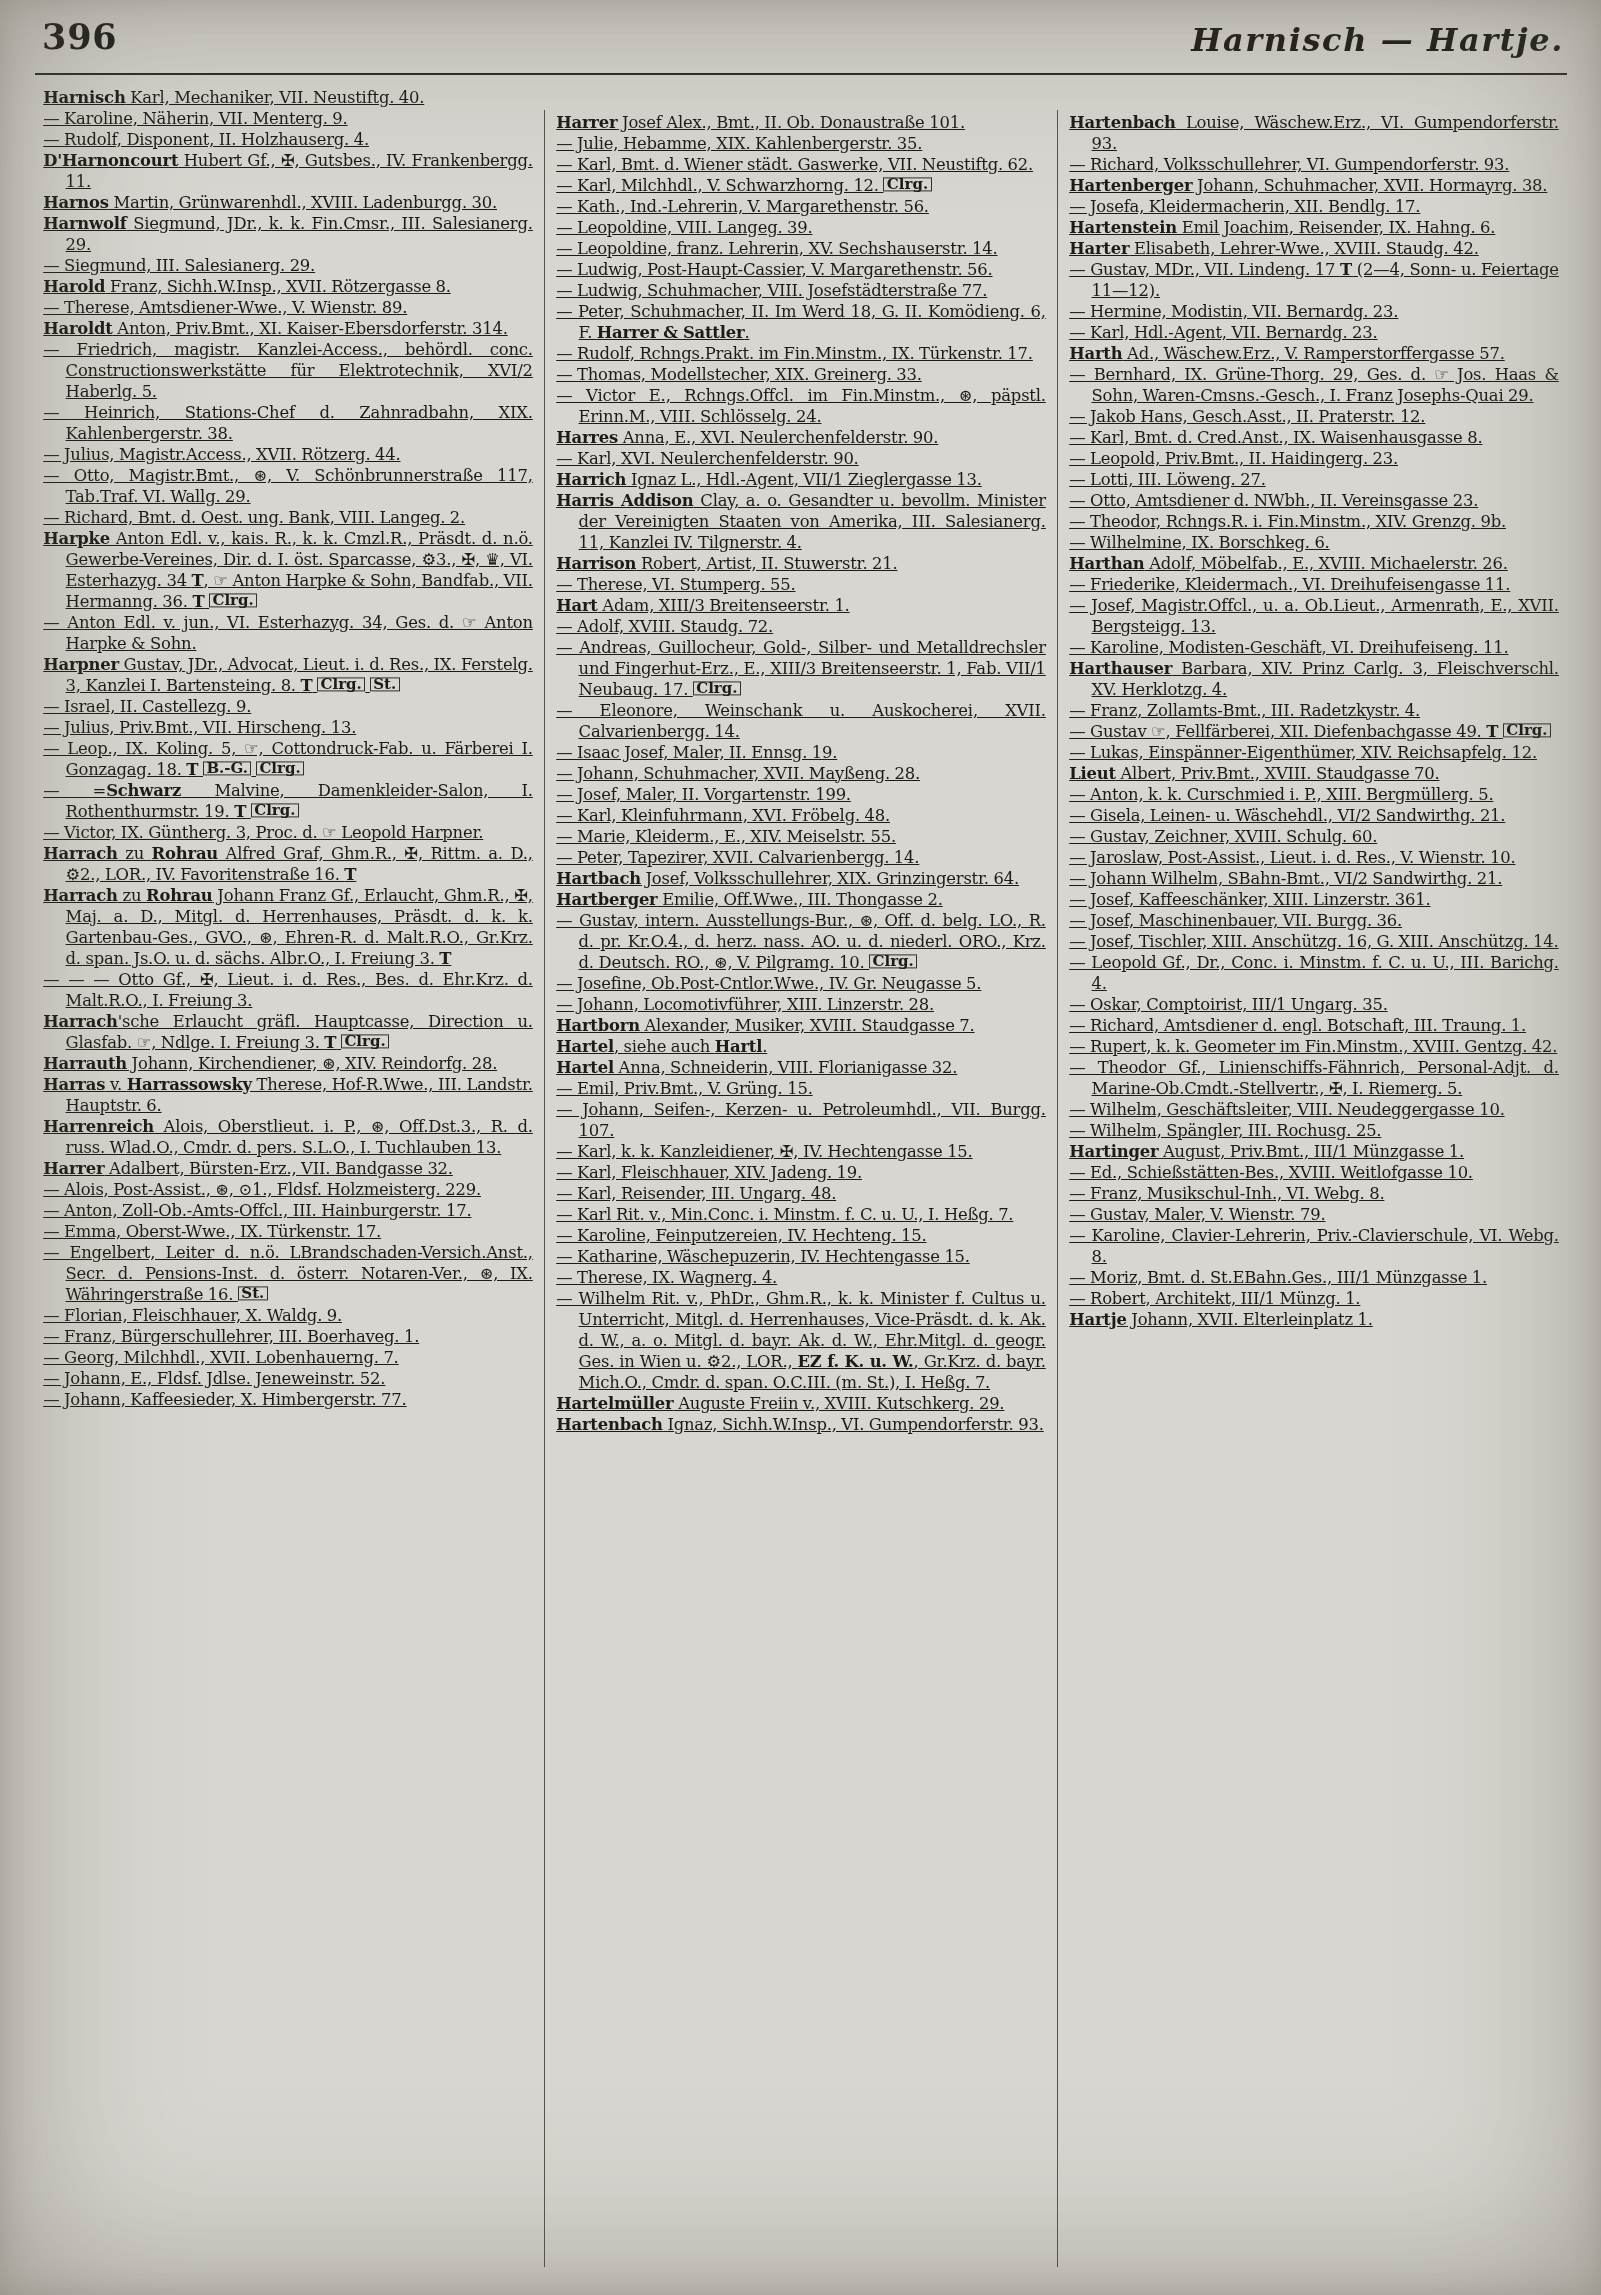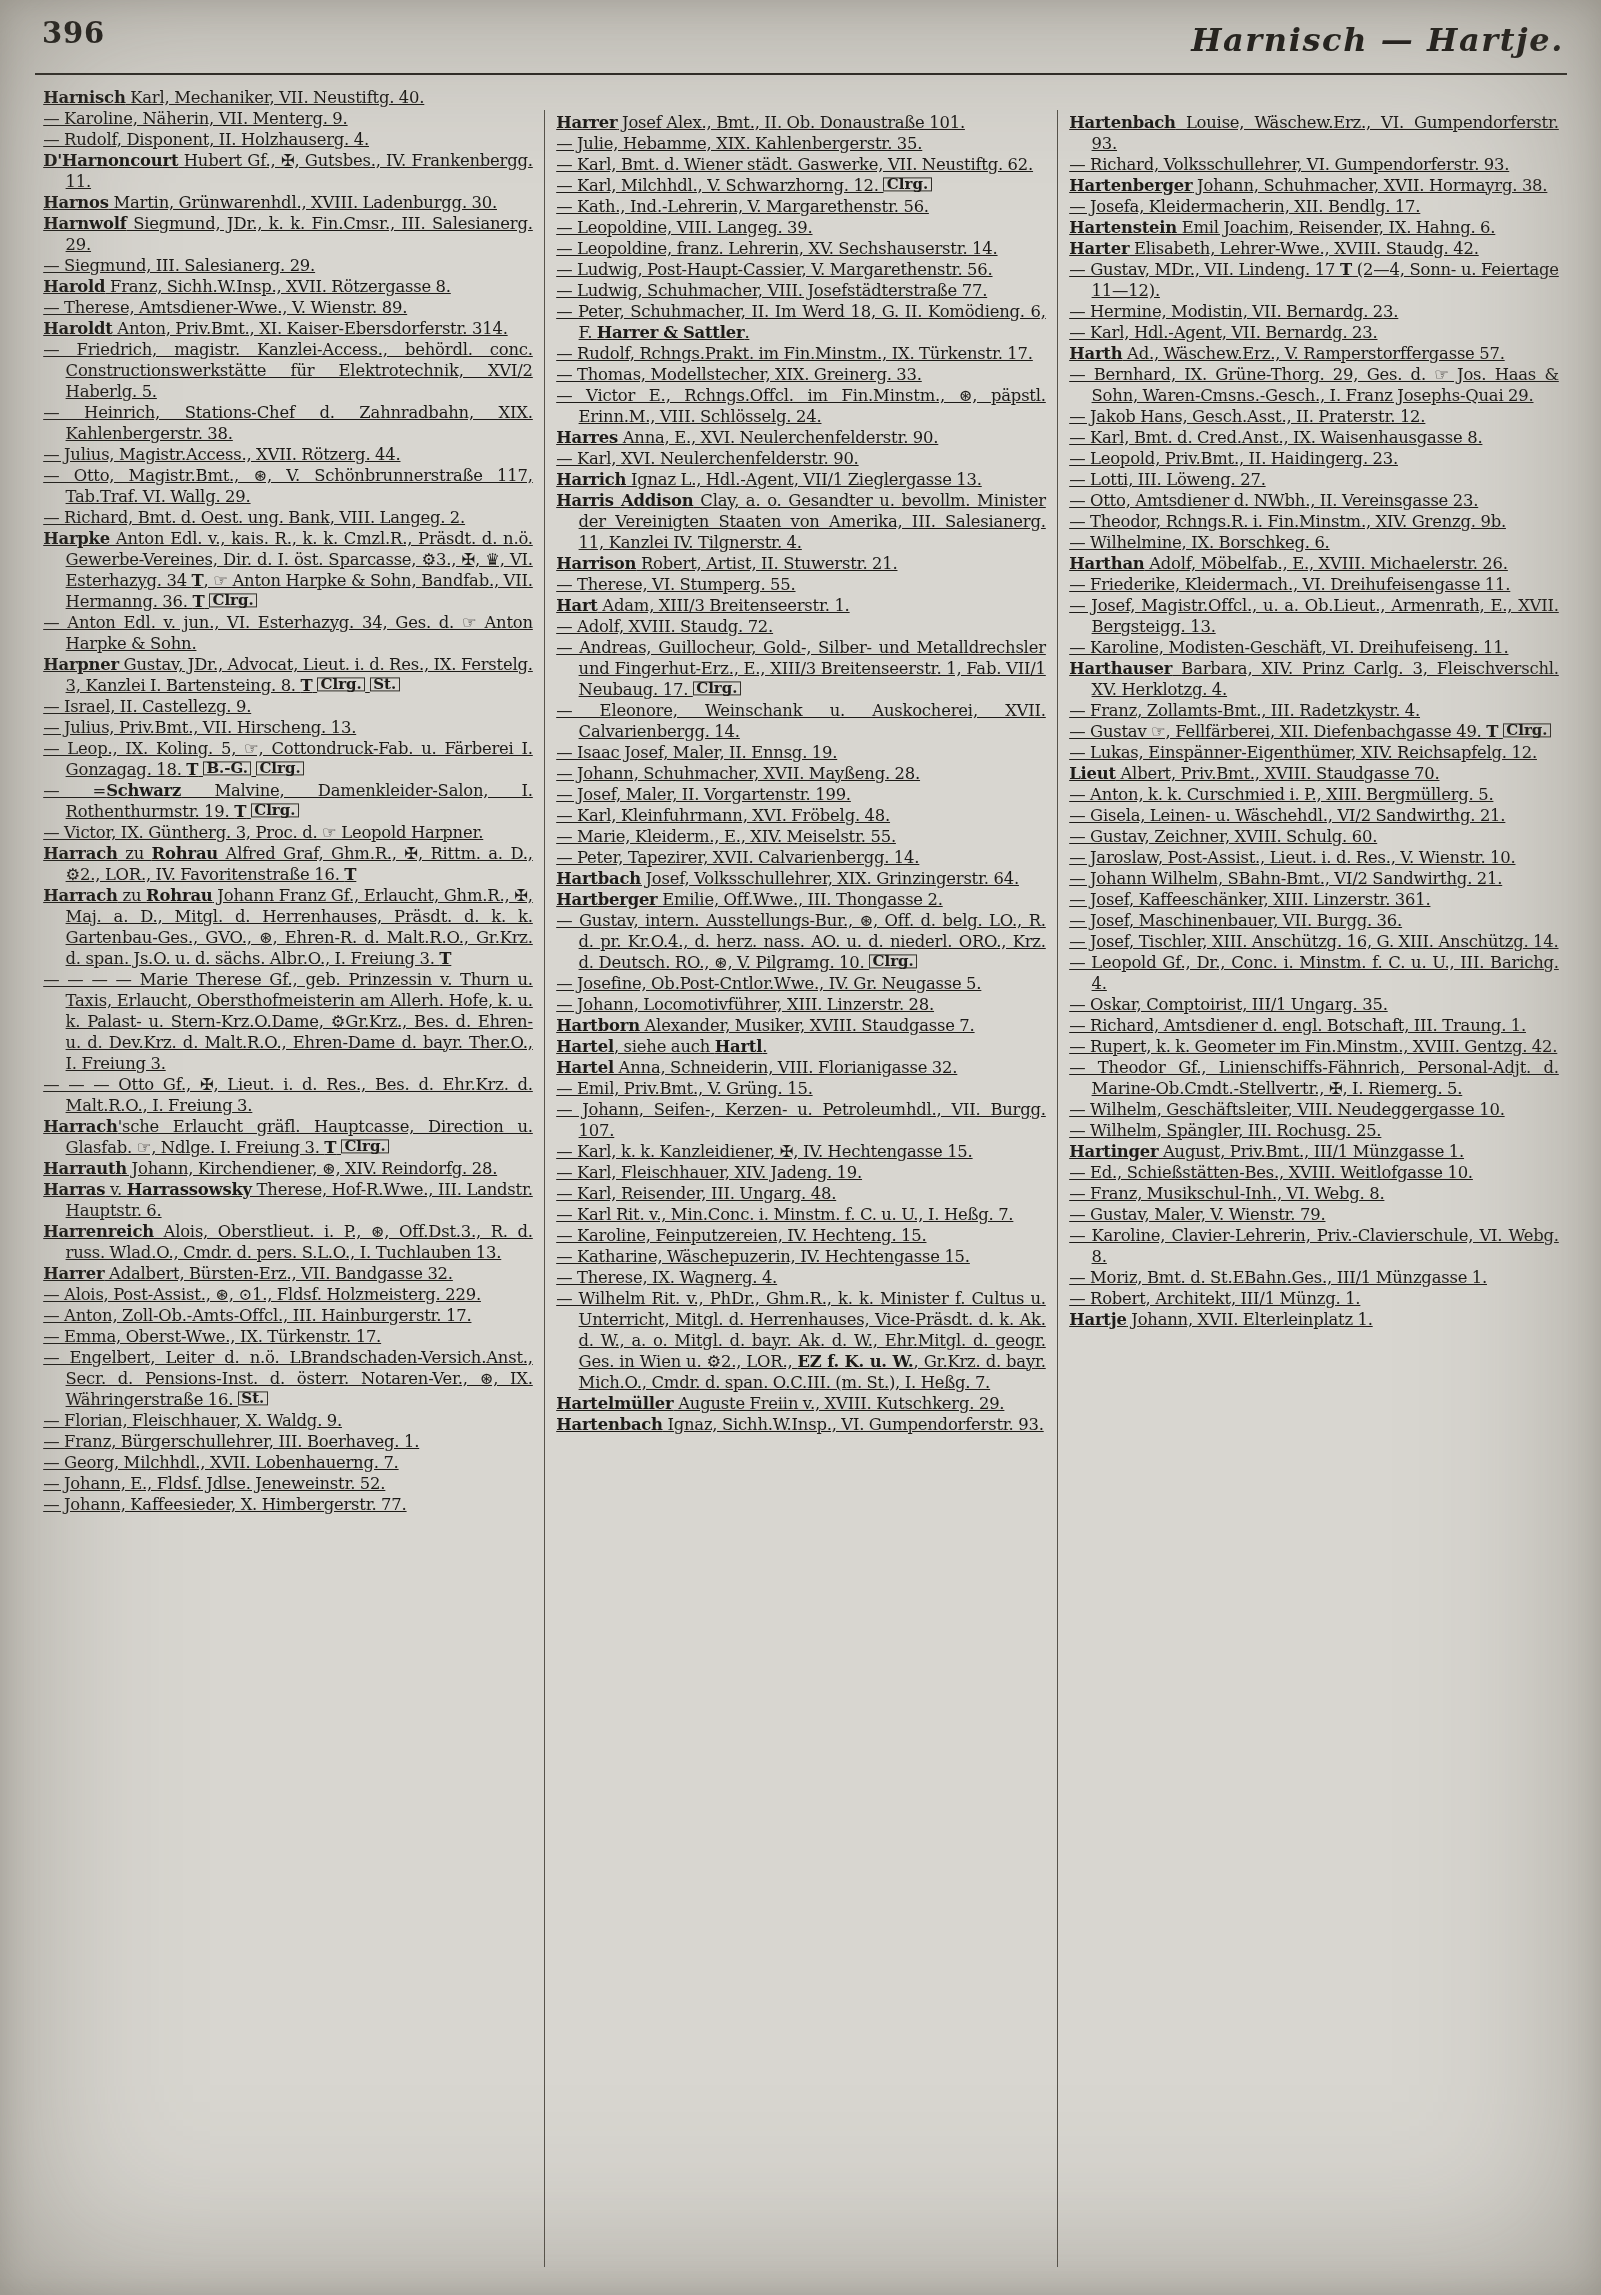--- a/index.html
+++ b/index.html
@@ -9,21 +9,21 @@
     font-family:"DejaVu Serif","Liberation Serif",serif;
     color:#1d1b18;
     position:relative;
     overflow:hidden;
   }
   .vignette{
     position:absolute;inset:0;pointer-events:none;
     box-shadow:inset 0 0 176px rgba(95,90,78,.5), inset 0 0 32px rgba(95,90,78,.25);
   }
   .page-header{position:relative;padding:21px 38px 3.2px 38px;height:46px;}
-  .page-number{position:absolute;left:42px;top:16px;font-size:29px;font-weight:bold;letter-spacing:0.8px;}
+  .page-number{position:absolute;left:42px;top:16px;font-size:35px;font-weight:bold;letter-spacing:0.8px;}
   .page-title{text-align:right;font-size:32px;font-weight:bold;letter-spacing:1.6px;font-style:italic;}
   .header-rule{border:none;border-top:2.4px solid #2c2a25;margin:3.2px 35px 0 35px;height:0;}
   .columns{display:flex;align-items:stretch;padding:9.6px 32px 0 32px;}
   .col{flex:1 1 0;padding:1.6px 11.2px 0 11.2px;min-height:2155px;text-decoration:underline;}
   .col + .col{border-left:1.6px solid #57534b;margin-top:25px;}
   .entry{
     margin:0;
     padding-left:22.4px;
     text-indent:-22.4px;
     font-size:16.4px;
@@ -73,21 +73,20 @@
       <p class="entry"><b>Harpke</b> Anton Edl. v., kais. R., k. k. Cmzl.R., Präsdt. d. n.ö. Gewerbe-Vereines, Dir. d. I. öst. Sparcasse, ⚙3., ✠, ♛, VI. Esterhazyg. 34 <b>T</b>, ☞ Anton Harpke &amp; Sohn, Bandfab., VII. Hermanng. 36. <b>T</b> <span class="box">Clrg.</span></p>
       <p class="entry">— Anton Edl. v. jun., VI. Esterhazyg. 34, Ges. d. ☞ Anton Harpke &amp; Sohn.</p>
       <p class="entry"><b>Harpner</b> Gustav, JDr., Advocat, Lieut. i. d. Res., IX. Ferstelg. 3, Kanzlei I. Bartensteing. 8. <b>T</b> <span class="box">Clrg.</span> <span class="box">St.</span></p>
       <p class="entry">— Israel, II. Castellezg. 9.</p>
       <p class="entry">— Julius, Priv.Bmt., VII. Hirscheng. 13.</p>
       <p class="entry">— Leop., IX. Koling. 5, ☞, Cottondruck-Fab. u. Färberei I. Gonzagag. 18. <b>T</b> <span class="box">B.-G.</span> <span class="box">Clrg.</span></p>
       <p class="entry">— =<b>Schwarz</b> Malvine, Damenkleider-Salon, I. Rothenthurmstr. 19. <b>T</b> <span class="box">Clrg.</span></p>
       <p class="entry">— Victor, IX. Güntherg. 3, Proc. d. ☞ Leopold Harpner.</p>
       <p class="entry"><b>Harrach</b> zu <b>Rohrau</b> Alfred Graf, Ghm.R., ✠, Rittm. a. D., ⚙2., LOR., IV. Favoritenstraße 16. <b>T</b></p>
       <p class="entry"><b>Harrach</b> zu <b>Rohrau</b> Johann Franz Gf., Erlaucht, Ghm.R., ✠, Maj. a. D., Mitgl. d. Herrenhauses, Präsdt. d. k. k. Gartenbau-Ges., GVO., ⊛, Ehren-R. d. Malt.R.O., Gr.Krz. d. span. Js.O. u. d. sächs. Albr.O., I. Freiung 3. <b>T</b></p>
-      <p class="entry">— — — — Marie Therese Gf., geb. Prinzessin v. Thurn u. Taxis, Erlaucht, Obersthofmeisterin am Allerh. Hofe, k. u. k. Palast- u. Stern-Krz.O.Dame, ⚙Gr.Krz., Bes. d. Ehren- u. d. Dev.Krz. d. Malt.R.O., Ehren-Dame d. bayr. Ther.O., I. Freiung 3.</p>
       <p class="entry">— — — Otto Gf., ✠, Lieut. i. d. Res., Bes. d. Ehr.Krz. d. Malt.R.O., I. Freiung 3.</p>
       <p class="entry"><b>Harrach</b>'sche Erlaucht gräfl. Hauptcasse, Direction u. Glasfab. ☞, Ndlge. I. Freiung 3. <b>T</b> <span class="box">Clrg.</span></p>
       <p class="entry"><b>Harrauth</b> Johann, Kirchendiener, ⊛, XIV. Reindorfg. 28.</p>
       <p class="entry"><b>Harras</b> v. <b>Harrassowsky</b> Therese, Hof-R.Wwe., III. Landstr. Hauptstr. 6.</p>
       <p class="entry"><b>Harrenreich</b> Alois, Oberstlieut. i. P., ⊛, Off.Dst.3., R. d. russ. Wlad.O., Cmdr. d. pers. S.L.O., I. Tuchlauben 13.</p>
       <p class="entry"><b>Harrer</b> Adalbert, Bürsten-Erz., VII. Bandgasse 32.</p>
       <p class="entry">— Alois, Post-Assist., ⊛, ⊙1., Fldsf. Holzmeisterg. 229.</p>
       <p class="entry">— Anton, Zoll-Ob.-Amts-Offcl., III. Hainburgerstr. 17.</p>
       <p class="entry">— Emma, Oberst-Wwe., IX. Türkenstr. 17.</p>
       <p class="entry">— Engelbert, Leiter d. n.ö. LBrandschaden-Versich.Anst., Secr. d. Pensions-Inst. d. österr. Notaren-Ver., ⊛, IX. Währingerstraße 16. <span class="box">St.</span></p>

